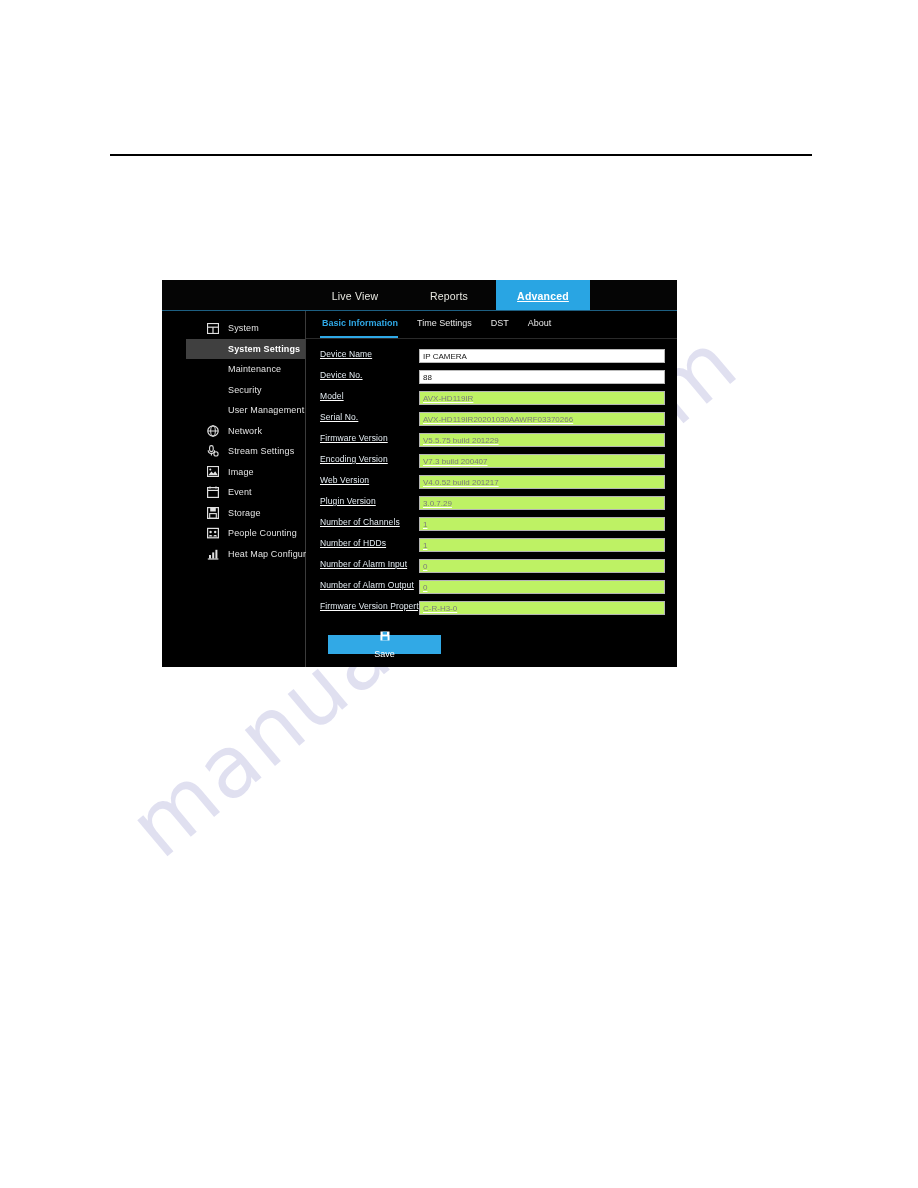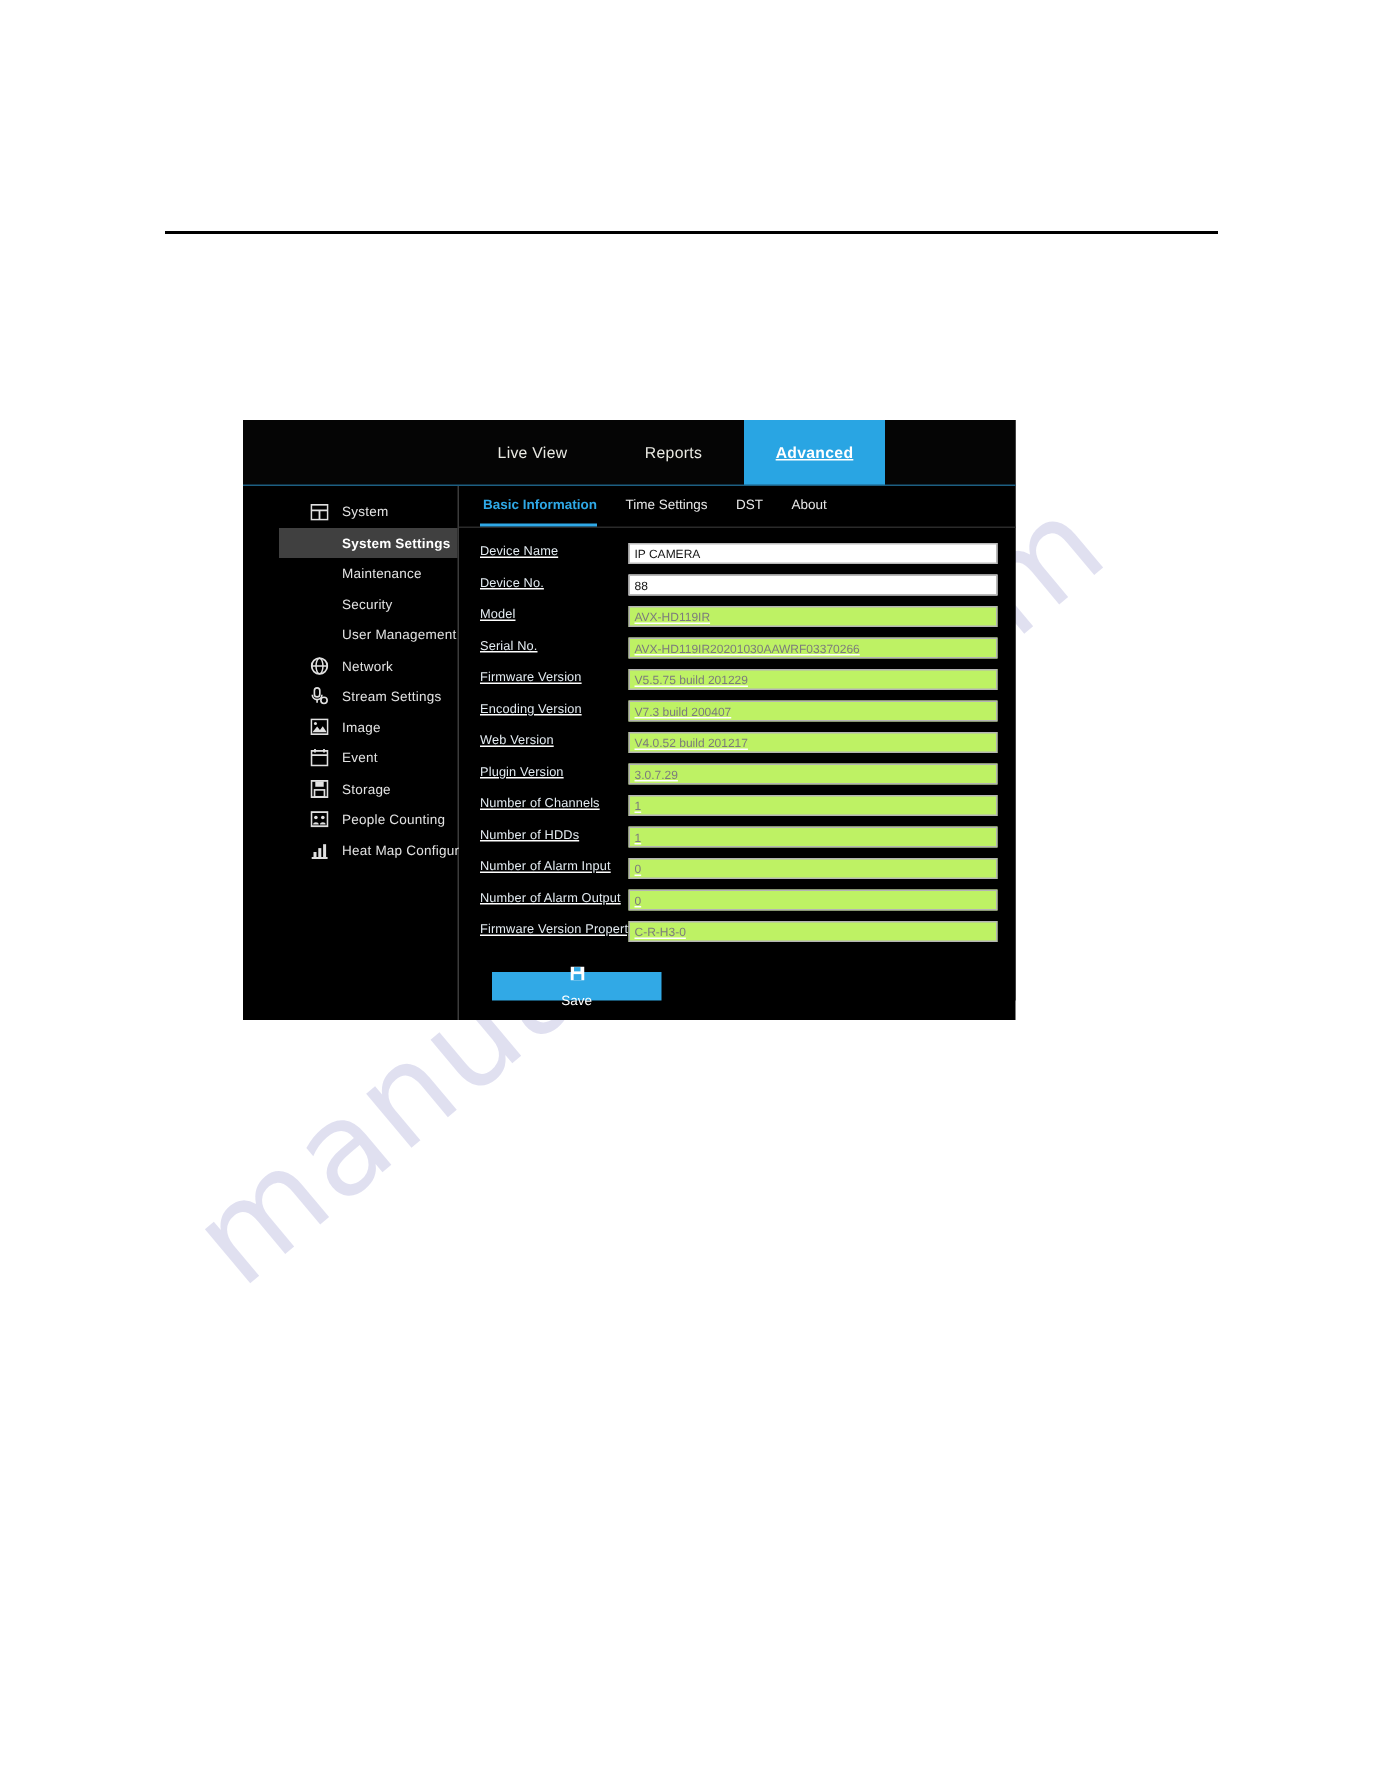--- a/index.html
+++ b/index.html
@@ -59,21 +59,21 @@
     height: 387px;
     background: #000000;
     color: #ffffff;
     font-size: 9px;
     z-index: 5;
   }
 
   
   #top-nav {
     position: relative;
-    height: 44px;
+    height: 31px;
     background: #050505;
     display: flex;
     align-items: stretch;
     padding-left: 146px;
   }
   .top-tab {
     display: flex;
     align-items: center;
     justify-content: center;
     padding: 0 17px;

